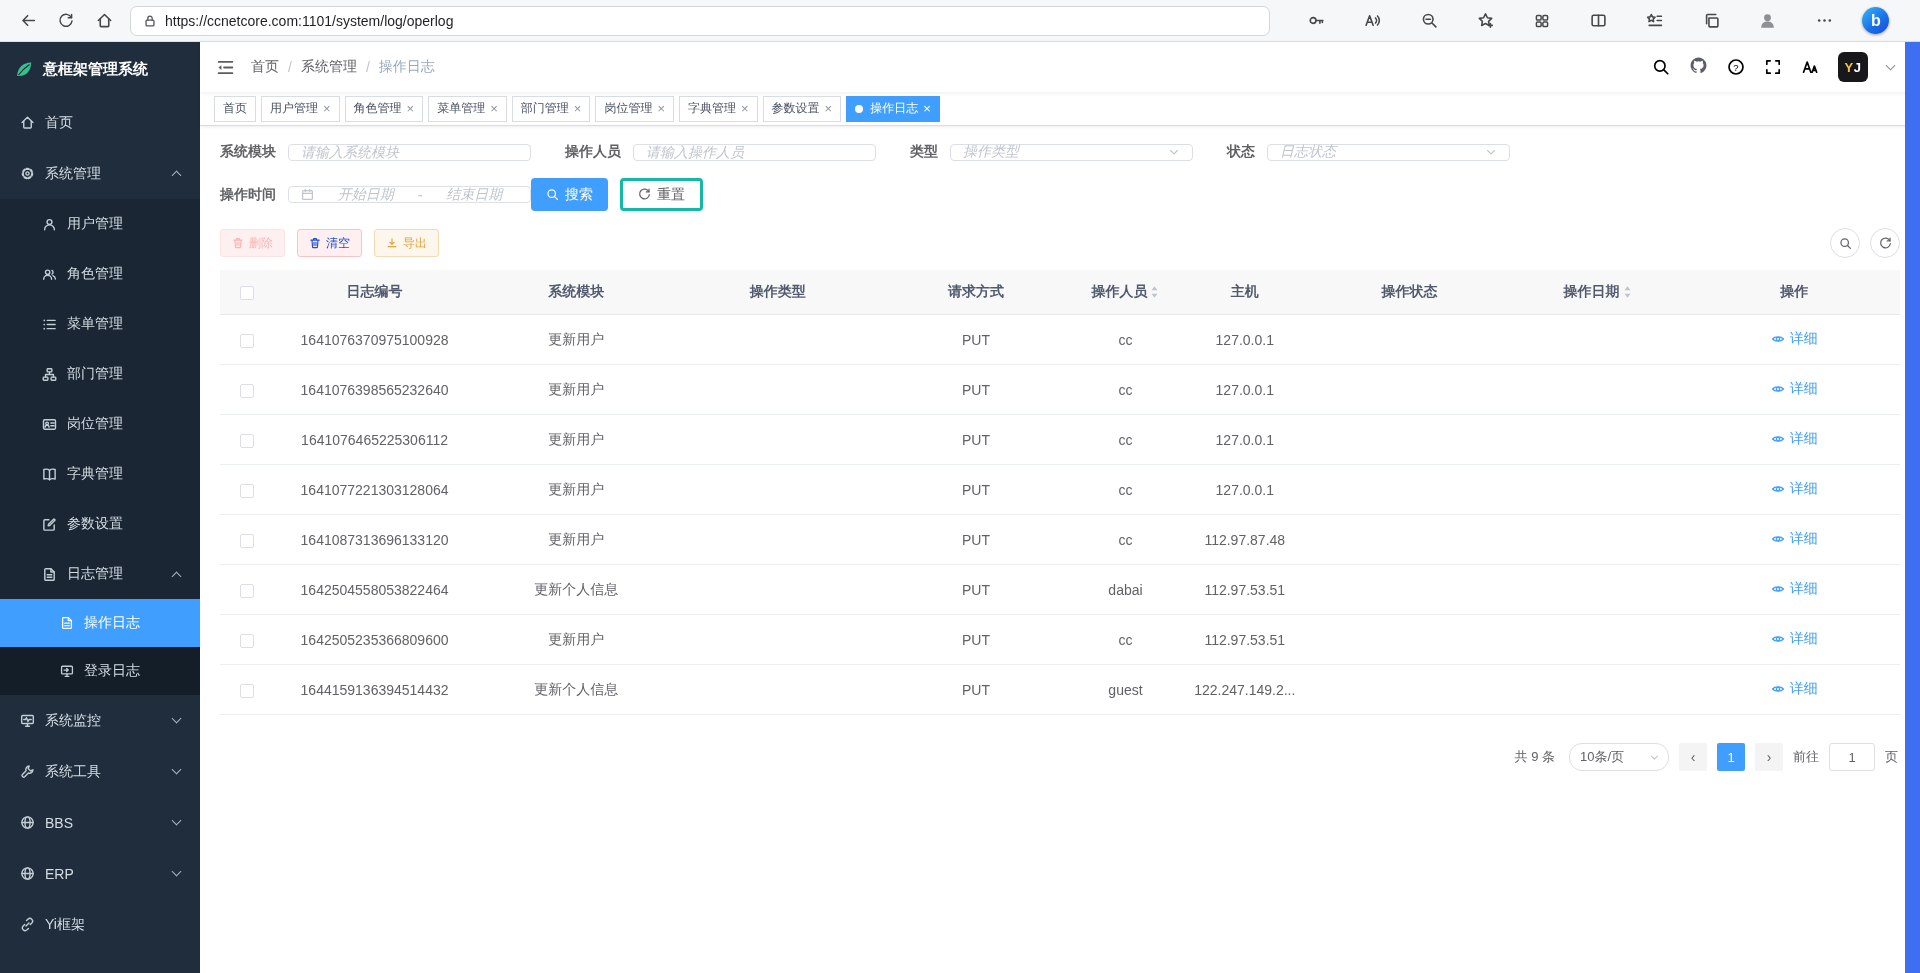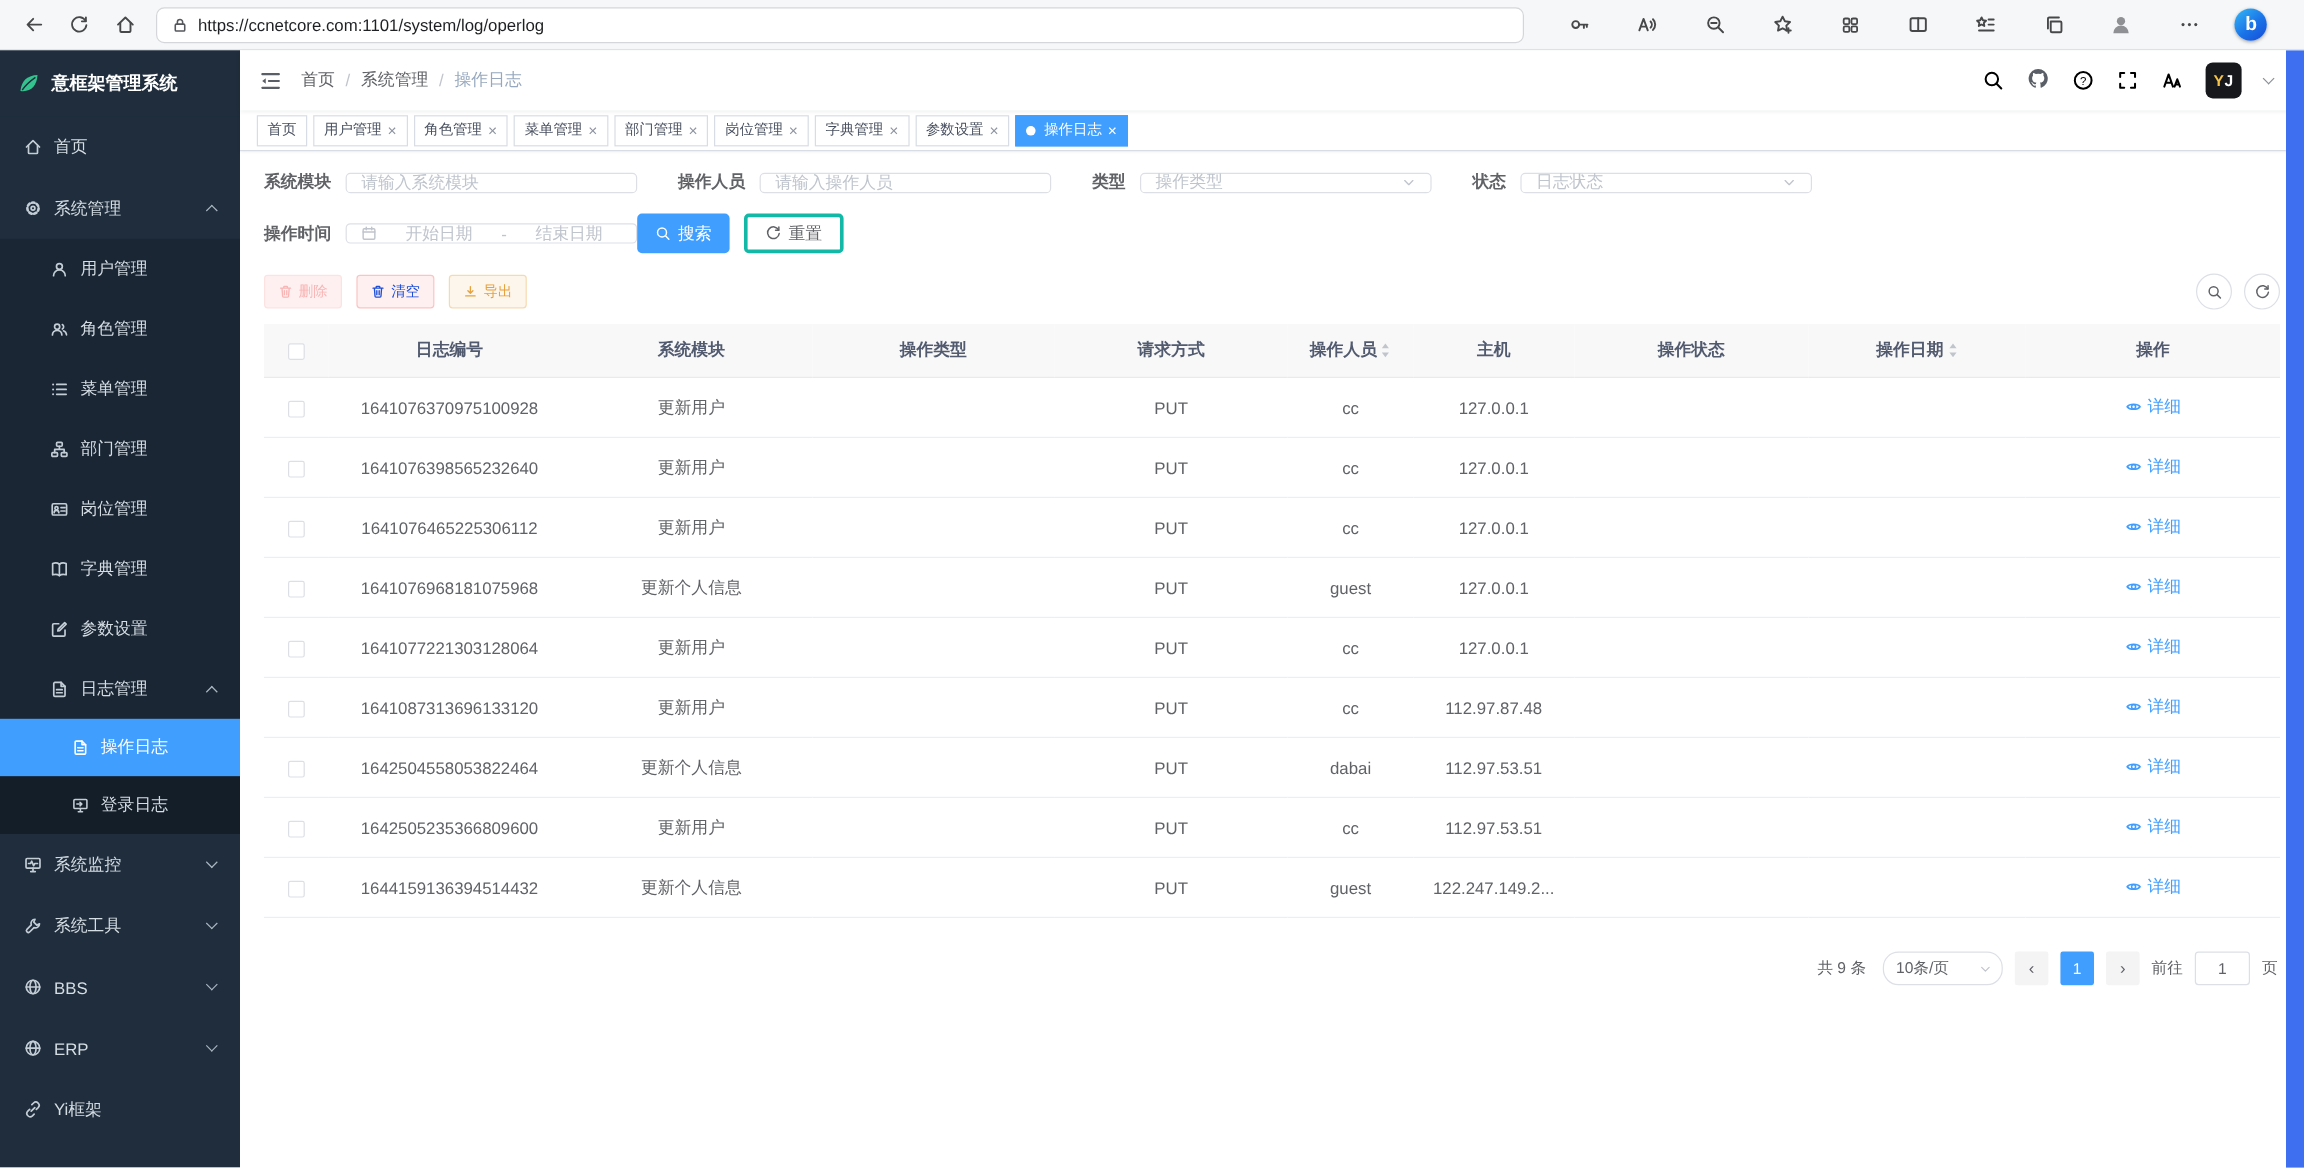--- a/index.html
+++ b/index.html
@@ -71,21 +71,21 @@
   .tag.active .tclose { color:#fff; }
   .tag.active::before { content:""; width:8px; height:8px; border-radius:50%; background:#fff; margin-right:2px; }
 
   
   .app-container { flex:1; padding:17px 20px 0 20px; overflow:hidden; }
   .frow { display:flex; align-items:center; margin-bottom:17px; }
   .fitem { display:flex; align-items:center; }
   .flabel { font-size:14px; font-weight:bold; color:#606266; margin:0 12px 0 34px; white-space:nowrap; }
   .flabel.first { margin-left:0; }
   .finput, .fselect, .fdate { width:243px; height:17px; border:1px solid #dcdfe6; border-radius:4px;
-    background:#fff; font-size:14px; color:#606266; padding:0 12px; }
+    background:#fff; font-size:14px; color:#606266; padding:0 12px;font-style:italic; }
   .finput::placeholder { color:#bfc4cd; }
   .fselect, .fdate { display:flex; align-items:center; gap:8px; cursor:pointer; }
   .fselect .ph, .fdate .ph { color:#bfc4cd; flex:1; }
   .fselect svg, .fdate svg { color:#c0c4cc; flex:0 0 auto; }
   .fdate .ph { text-align:center; }
   .fdate .dsep { color:#bfc4cd; }
   .btn { height:33px; padding:0 15px; border-radius:4px; font-size:14px;
     display:inline-flex; align-items:center; gap:6px; }
   .btn.primary { background:#409eff; color:#fff; }
   .btn.plain { background:#fff; border:3px solid #14b8a6; color:#606266; margin-left:12px; }
@@ -642,38 +642,20 @@
               <td></td>
               <td><a class="detail-link">
                 <svg class="ic" width="14" height="14" viewBox="0 0 16 16">
                     <path d="M1.8 8 C4.2 4.8 11.8 4.8 14.2 8 C11.8 11.2 4.2 11.2 1.8 8 Z"></path>
                     <circle cx="8" cy="8" r="1.9"></circle>
                   </svg>
                 <span>详细</span>
                 </a></td>
             </tr>
 
-            <tr>
-              <td><span class="cb"></span></td>
-              <td>1641076968181075968</td>
-              <td>更新个人信息</td>
-              <td></td>
-              <td>PUT</td>
-              <td>guest</td>
-              <td>127.0.0.1</td>
-              <td></td>
-              <td></td>
-              <td><a class="detail-link">
-                <svg class="ic" width="14" height="14" viewBox="0 0 16 16">
-                    <path d="M1.8 8 C4.2 4.8 11.8 4.8 14.2 8 C11.8 11.2 4.2 11.2 1.8 8 Z"></path>
-                    <circle cx="8" cy="8" r="1.9"></circle>
-                  </svg>
-                <span>详细</span>
-                </a></td>
-            </tr>
 
             <tr>
               <td><span class="cb"></span></td>
               <td>1641077221303128064</td>
               <td>更新用户</td>
               <td></td>
               <td>PUT</td>
               <td>cc</td>
               <td>127.0.0.1</td>
               <td></td>

